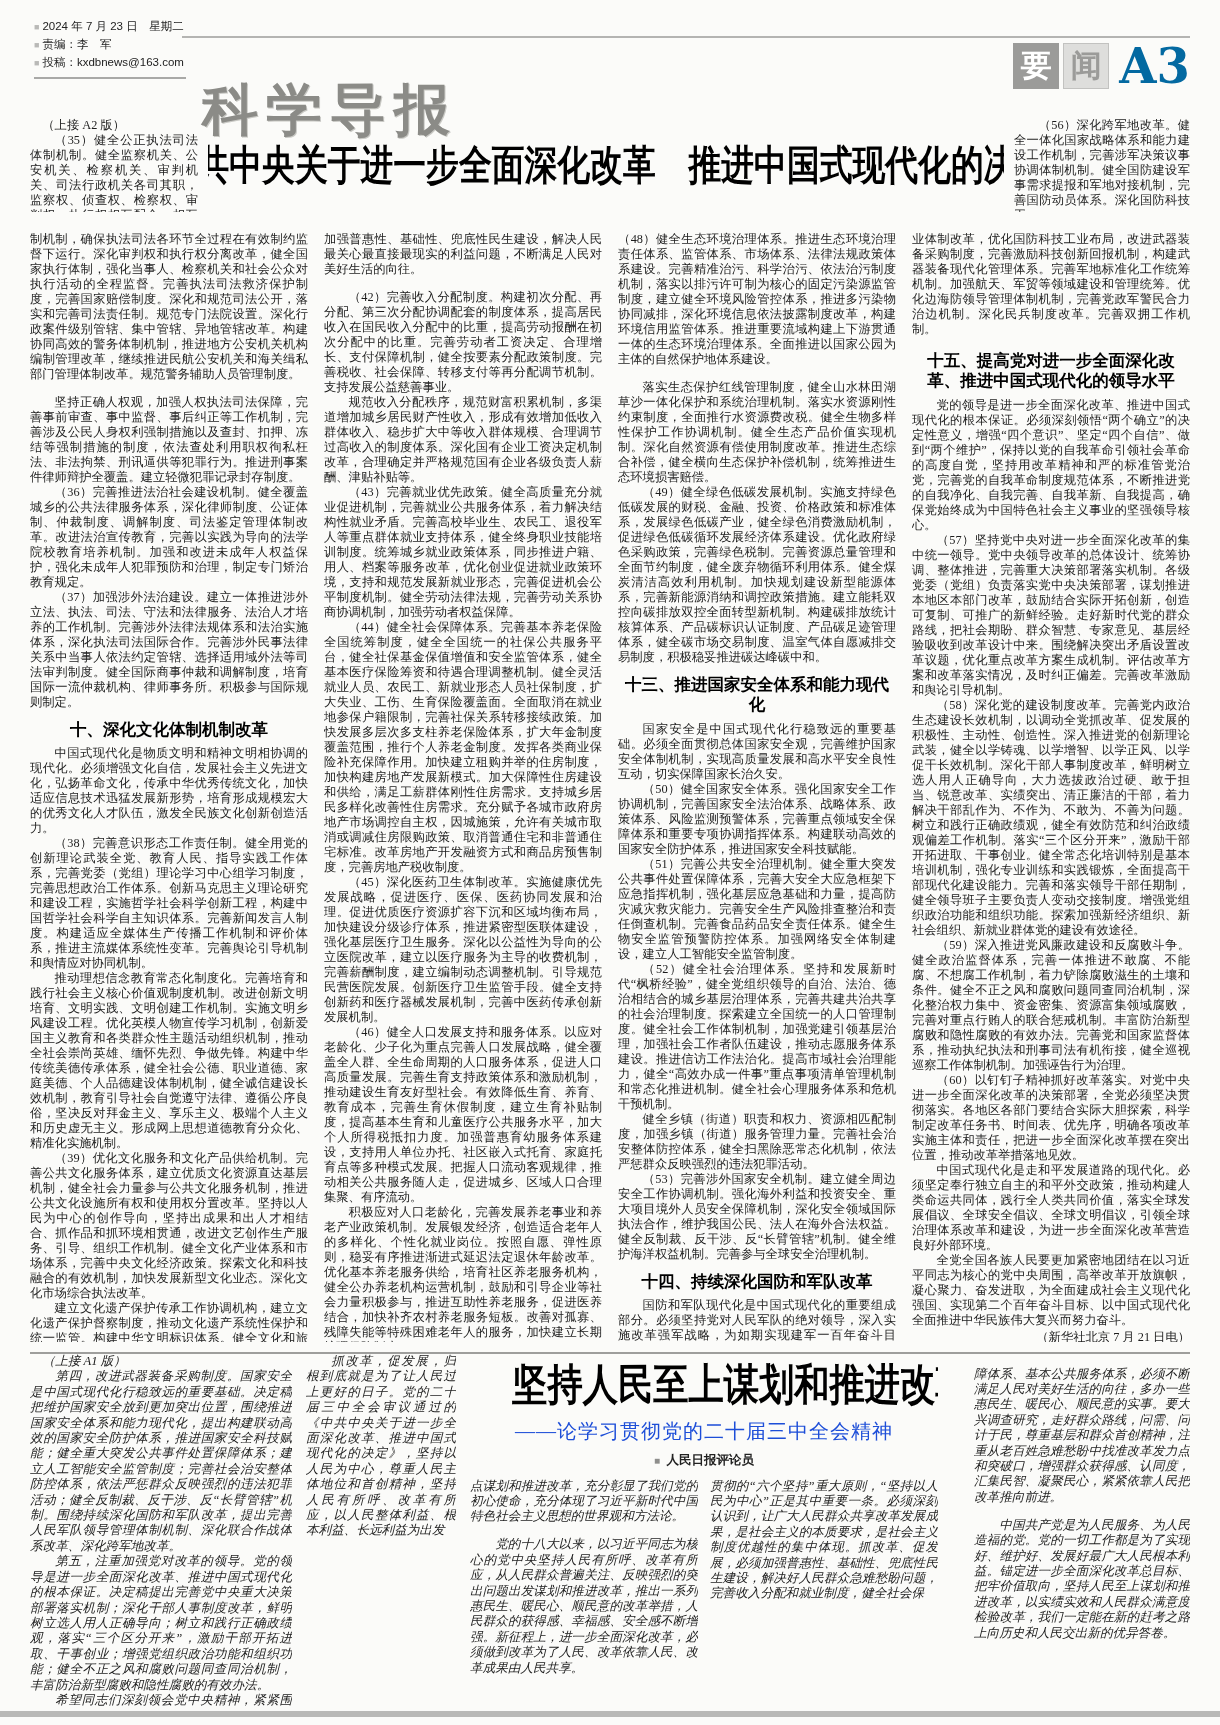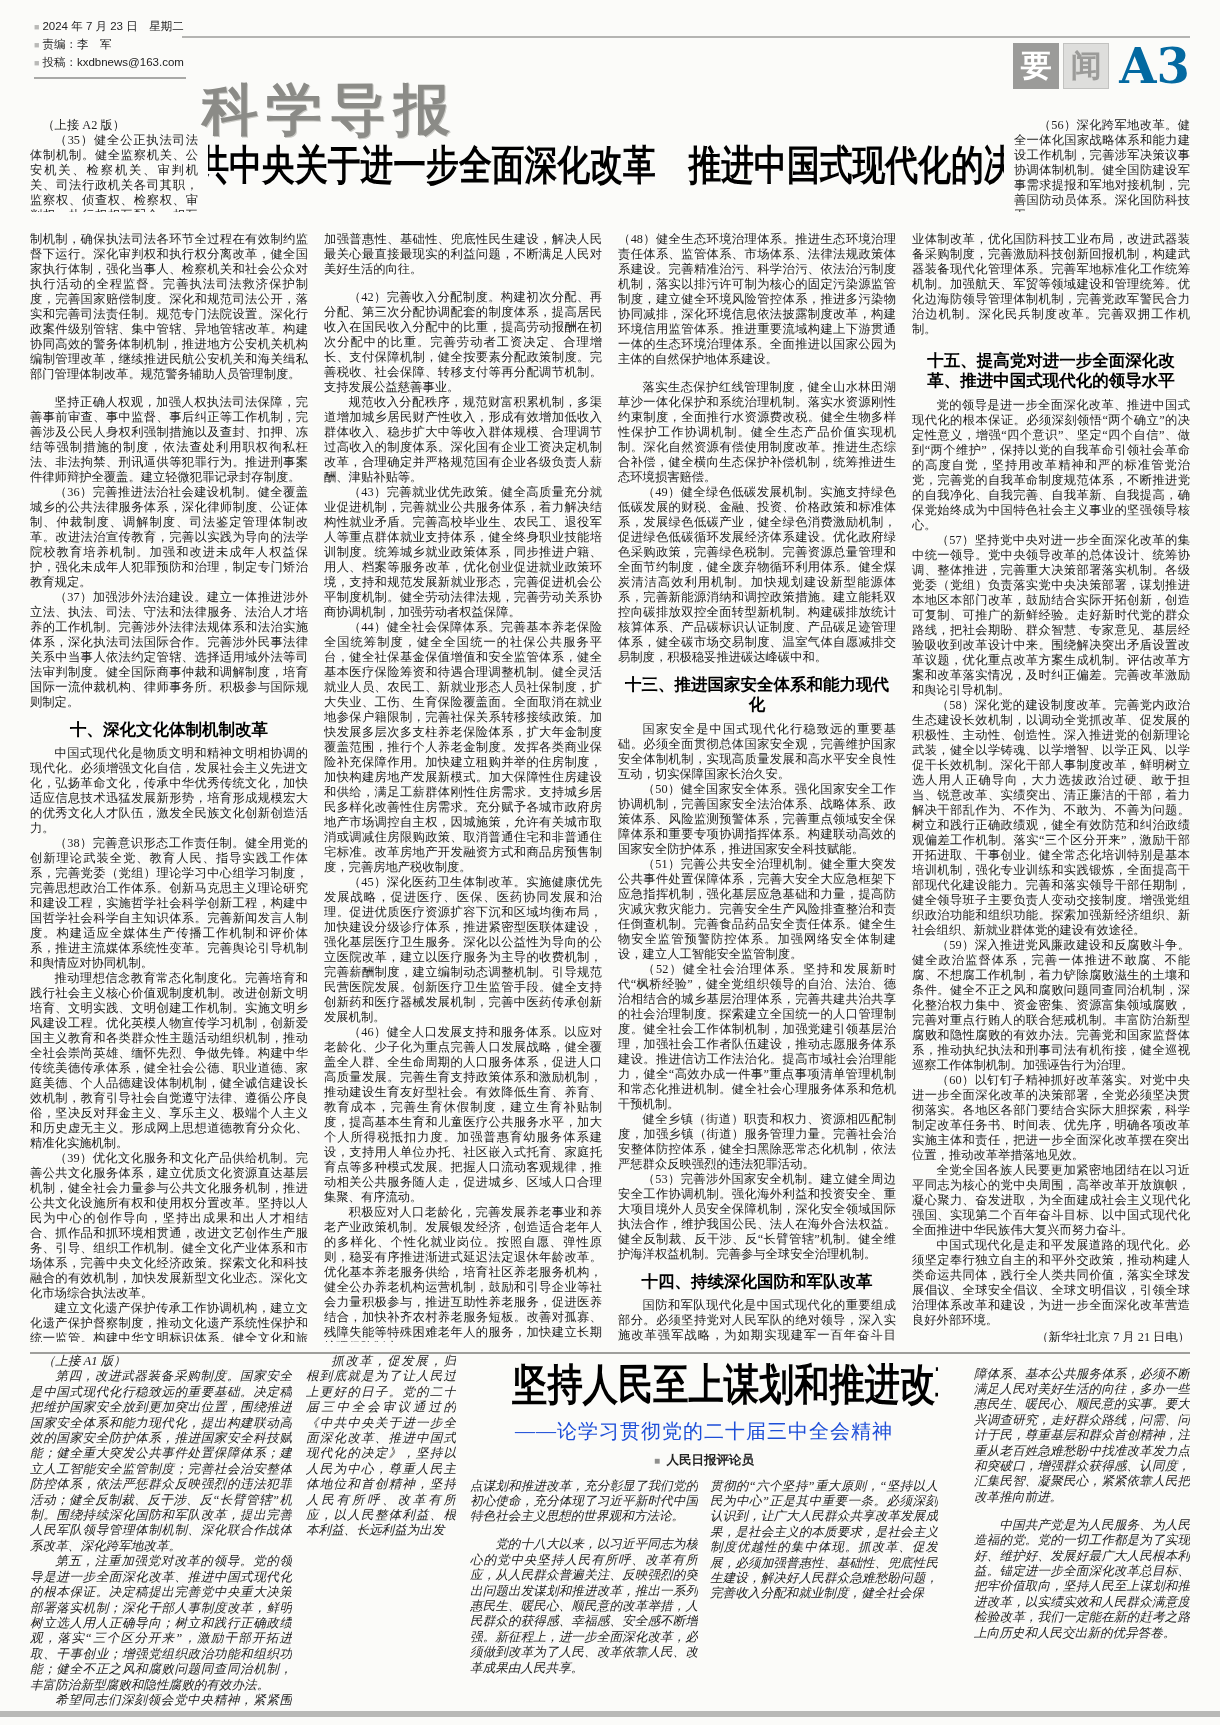--- a/index.html
+++ b/index.html
@@ -141,22 +141,22 @@
         <p class="b-p">国防和军队现代化是中国式现代化的重要组成部分。必须坚持党对人民军队的绝对领导，深入实施改革强军战略，为如期实现建军一百年奋斗目标、基本实现国防和军队现代化提供有力保障。</p>
       </div>
     <div class="col">
         <p class="b-pn">业体制改革，优化国防科技工业布局，改进武器装备采购制度，完善激励科技创新回报机制，构建武器装备现代化管理体系。完善军地标准化工作统筹机制。加强航天、军贸等领域建设和管理统筹。优化边海防领导管理体制机制，完善党政军警民合力治边机制。深化民兵制度改革。完善双拥工作机制。</p>
         <p class="b-h">十五、提高党对进一步全面深化改革、推进中国式现代化的领导水平</p>
         <p class="b-p">党的领导是进一步全面深化改革、推进中国式现代化的根本保证。必须深刻领悟“两个确立”的决定性意义，增强“四个意识”、坚定“四个自信”、做到“两个维护”，保持以党的自我革命引领社会革命的高度自觉，坚持用改革精神和严的标准管党治党，完善党的自我革命制度规范体系，不断推进党的自我净化、自我完善、自我革新、自我提高，确保党始终成为中国特色社会主义事业的坚强领导核心。</p>
         <p class="b-p">（57）坚持党中央对进一步全面深化改革的集中统一领导。党中央领导改革的总体设计、统筹协调、整体推进，完善重大决策部署落实机制。各级党委（党组）负责落实党中央决策部署，谋划推进本地区本部门改革，鼓励结合实际开拓创新，创造可复制、可推广的新鲜经验。走好新时代党的群众路线，把社会期盼、群众智慧、专家意见、基层经验吸收到改革设计中来。围绕解决突出矛盾设置改革议题，优化重点改革方案生成机制。评估改革方案和改革落实情况，及时纠正偏差。完善改革激励和舆论引导机制。</p>
         <p class="b-p">（58）深化党的建设制度改革。完善党内政治生态建设长效机制，以调动全党抓改革、促发展的积极性、主动性、创造性。深入推进党的创新理论武装，健全以学铸魂、以学增智、以学正风、以学促干长效机制。深化干部人事制度改革，鲜明树立选人用人正确导向，大力选拔政治过硬、敢于担当、锐意改革、实绩突出、清正廉洁的干部，着力解决干部乱作为、不作为、不敢为、不善为问题。树立和践行正确政绩观，健全有效防范和纠治政绩观偏差工作机制。落实“三个区分开来”，激励干部开拓进取、干事创业。健全常态化培训特别是基本培训机制，强化专业训练和实践锻炼，全面提高干部现代化建设能力。完善和落实领导干部任期制，健全领导班子主要负责人变动交接制度。增强党组织政治功能和组织功能。探索加强新经济组织、新社会组织、新就业群体党的建设有效途径。</p>
         <p class="b-p">（59）深入推进党风廉政建设和反腐败斗争。健全政治监督体系，完善一体推进不敢腐、不能腐、不想腐工作机制，着力铲除腐败滋生的土壤和条件。健全不正之风和腐败问题同查同治机制，深化整治权力集中、资金密集、资源富集领域腐败，完善对重点行贿人的联合惩戒机制。丰富防治新型腐败和隐性腐败的有效办法。完善党和国家监督体系，推动执纪执法和刑事司法有机衔接，健全巡视巡察工作体制机制。加强诬告行为治理。</p>
         <p class="b-p">（60）以钉钉子精神抓好改革落实。对党中央进一步全面深化改革的决策部署，全党必须坚决贯彻落实。各地区各部门要结合实际大胆探索，科学制定改革任务书、时间表、优先序，明确各项改革实施主体和责任，把进一步全面深化改革摆在突出位置，推动改革举措落地见效。</p>
+        <p class="b-p">中国式现代化是走和平发展道路的现代化。必须坚定奉行独立自主的和平外交政策，推动构建人类命运共同体，践行全人类共同价值，落实全球发展倡议、全球安全倡议、全球文明倡议，引领全球治理体系改革和建设，为进一步全面深化改革营造良好外部环境。</p>
         <p class="b-p">全党全国各族人民要更加紧密地团结在以习近平同志为核心的党中央周围，高举改革开放旗帜，凝心聚力、奋发进取，为全面建成社会主义现代化强国、实现第二个百年奋斗目标、以中国式现代化全面推进中华民族伟大复兴而努力奋斗。</p>
-        <p class="b-p">中国式现代化是走和平发展道路的现代化。必须坚定奉行独立自主的和平外交政策，推动构建人类命运共同体，践行全人类共同价值，落实全球发展倡议、全球安全倡议、全球文明倡议，引领全球治理体系改革和建设，为进一步全面深化改革营造良好外部环境。</p>
         <p class="b-att">（新华社北京 7 月 21 日电）</p>
       </div>
   </div>
 
   <div class="bottom">
     <div class="bcolA kai">
         <p class="b-note">（上接 A1 版）</p>
         <p class="b-p">第四，改进武器装备采购制度。国家安全是中国式现代化行稳致远的重要基础。决定稿把维护国家安全放到更加突出位置，围绕推进国家安全体系和能力现代化，提出构建联动高效的国家安全防护体系，推进国家安全科技赋能；健全重大突发公共事件处置保障体系；建立人工智能安全监管制度；完善社会治安整体防控体系，依法严惩群众反映强烈的违法犯罪活动；健全反制裁、反干涉、反“长臂管辖”机制。围绕持续深化国防和军队改革，提出完善人民军队领导管理体制机制、深化联合作战体系改革、深化跨军地改革。</p>
         <p class="b-p">第五，注重加强党对改革的领导。党的领导是进一步全面深化改革、推进中国式现代化的根本保证。决定稿提出完善党中央重大决策部署落实机制；深化干部人事制度改革，鲜明树立选人用人正确导向；树立和践行正确政绩观，落实“三个区分开来”，激励干部开拓进取、干事创业；增强党组织政治功能和组织功能；健全不正之风和腐败问题同查同治机制，丰富防治新型腐败和隐性腐败的有效办法。</p>
         <p class="b-p">希望同志们深刻领会党中央精神，紧紧围绕全会主题进行讨论，提出建设性修改意见和建议，共同把这次全会开好、把决定稿修改好。</p>

